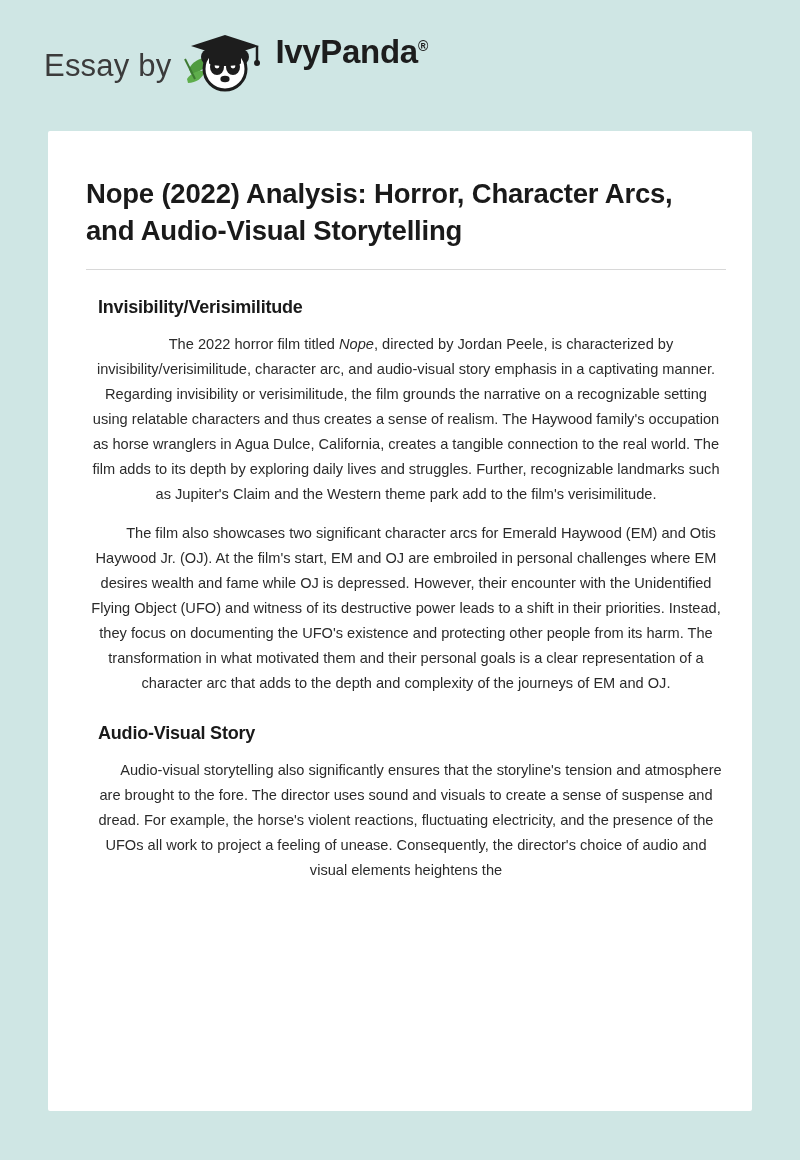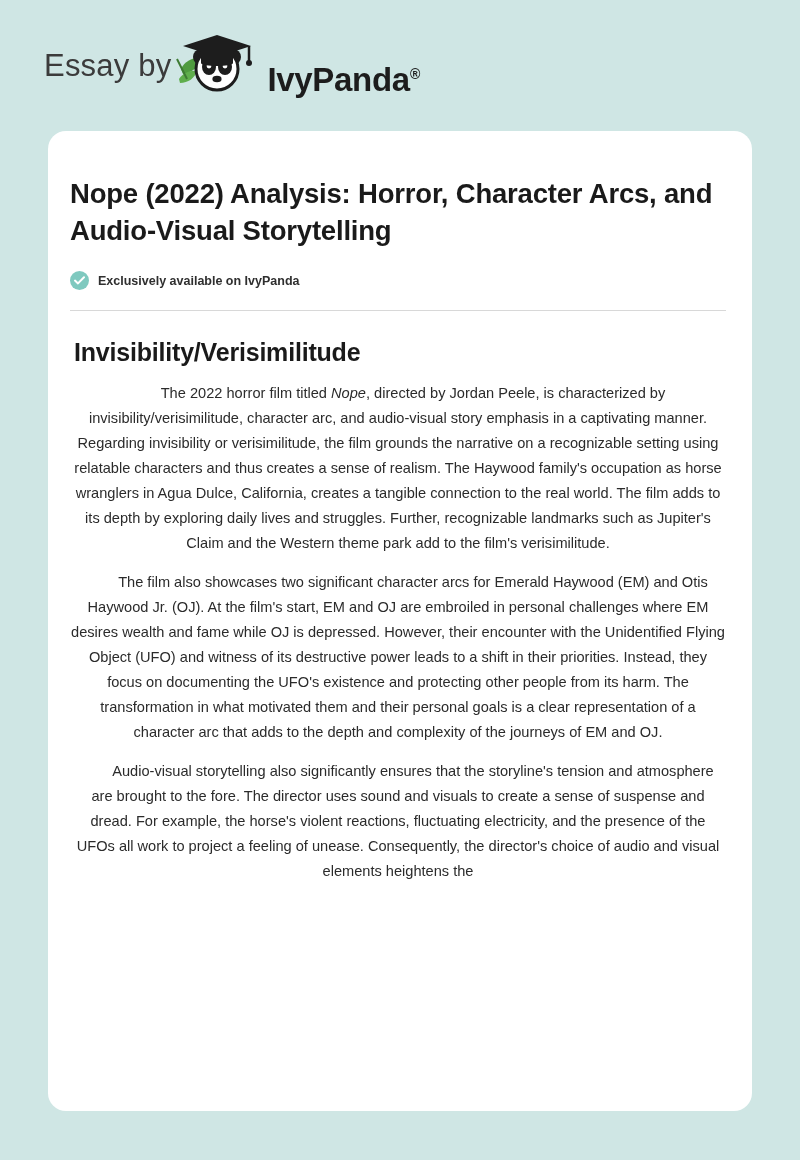--- a/index.html
+++ b/index.html
@@ -26,26 +26,26 @@
     display: flex;
     align-items: center;
     padding: 36px 0 0 44px;
     height: 96px;
     box-sizing: border-box;
   }
   .brand-essay-by {
     font-size: 31px;
     color: #3b3b3b;
     letter-spacing: 0.2px;
-    margin-right: 0;
+    margin-right: 8px;
     font-weight: 400;
   }
   .brand-logo {
     display: flex;
-    align-items: flex-end;
+    align-items: flex-start;
   }
   .panda-mark {
     width: 92px;
     height: 66px;
     position: relative;
     margin-right: 4px;
   }
   .brand-word {
     font-size: 33px;
     font-weight: bold;
@@ -60,23 +60,23 @@
   }
 
   
   .card {
     position: absolute;
     left: 48px;
     top: 131px;
     width: 704px;
     height: 980px;
     background: #ffffff;
-    border-radius: 18px;
+    border-radius: 2px;
     box-sizing: border-box;
-    padding: 44px 26px 0 22px;
+    padding: 44px 26px 0 38px;
     overflow: hidden;
   }
   .inner {
     padding: 0 0 0 0;
   }
   h1.doc-title {
     font-size: 27.5px;
     line-height: 1.35;
     font-weight: bold;
     margin: 0 0 0 0;
@@ -105,24 +105,24 @@
     font-size: 12.5px;
     font-weight: bold;
     color: #2f2f2f;
   }
   .divider {
     margin-top: 20px;
     border-top: 1px solid #d8d8d8;
     width: 100%;
   }
   h2.section-title {
-    font-size: 25px;
+    font-size: 18px;
     font-weight: bold;
     color: #1a1a1a;
-    margin: 27px 0 0 4px;
+    margin: 27px 0 0 12px;
     letter-spacing: -0.2px;
   }
   p.body-text {
     font-size: 14.6px;
     line-height: 25px;
     color: #2b2b2b;
     margin: 14px 0 0 0;
     text-indent: 30px;
     text-align: center;
   }
@@ -161,35 +161,28 @@
       <span class="brand-word">
         <span>IvyPanda</span><span class="brand-reg">®</span>
       </span>
     </span>
   </div>
 
   <div class="card">
     <div class="inner">
       <h1 class="doc-title">Nope (2022) Analysis: Horror, Character Arcs, and Audio-Visual Storytelling</h1>
 
-      <div class="exclusive">
-        <span class="check-badge">
-          <svg width="11" height="9" viewBox="0 0 11 9" xmlns="http://www.w3.org/2000/svg">
-            <path d="M1 4.6 L4 7.4 L10 1.2" stroke="#ffffff" stroke-width="2" fill="none" stroke-linecap="round" stroke-linejoin="round"></path>
-          </svg>
-        </span>
-        <span class="exclusive-text">Exclusively available on IvyPanda</span>
-      </div>
 
       <div class="divider"></div>
 
       <h2 class="section-title">Invisibility/Verisimilitude</h2>
       <p class="body-text">
         <span>The 2022 horror film titled </span><em>Nope</em><span>, directed by Jordan Peele, is characterized by invisibility/verisimilitude, character arc, and audio-visual story emphasis in a captivating manner. Regarding invisibility or verisimilitude, the film grounds the narrative on a recognizable setting using relatable characters and thus creates a sense of realism. The Haywood family's occupation as horse wranglers in Agua Dulce, California, creates a tangible connection to the real world. The film adds to its depth by exploring daily lives and struggles. Further, recognizable landmarks such as Jupiter's Claim and the Western theme park add to the film's verisimilitude.</span>
       </p>
 
       <p class="body-text">The film also showcases two significant character arcs for Emerald Haywood (EM) and Otis Haywood Jr. (OJ). At the film's start, EM and OJ are embroiled in personal challenges where EM desires wealth and fame while OJ is depressed. However, their encounter with the Unidentified Flying Object (UFO) and witness of its destructive power leads to a shift in their priorities. Instead, they focus on documenting the UFO's existence and protecting other people from its harm. The transformation in what motivated them and their personal goals is a clear representation of a character arc that adds to the depth and complexity of the journeys of EM and OJ.</p>
 
+      <h2 class="section-title">Audio-Visual Story</h2>
       <p class="body-text">Audio-visual storytelling also significantly ensures that the storyline's tension and atmosphere are brought to the fore. The director uses sound and visuals to create a sense of suspense and dread. For example, the horse's violent reactions, fluctuating electricity, and the presence of the UFOs all work to project a feeling of unease. Consequently, the director's choice of audio and visual elements heightens the</p>
     </div>
   </div>
 
 </div>
 
 </body></html>

